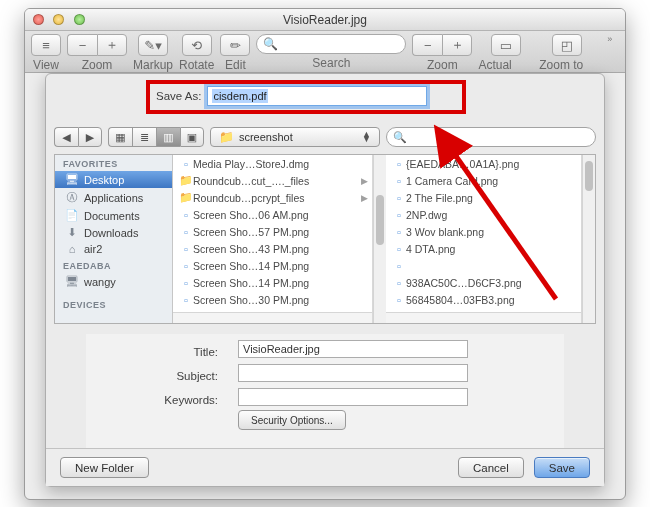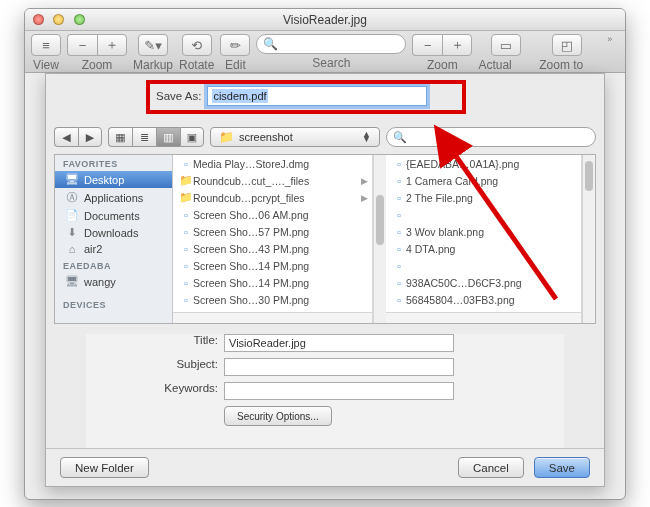--- a/index.html
+++ b/index.html
@@ -58,21 +58,21 @@
     background:#fff; display:flex; align-items:center; padding:0 6px; gap:4px;
     color:#888;
   }
   .tb-search-field .mag{font-size:12px;}
   .tb-chevron{width:20px;display:flex;justify-content:center;align-items:center;color:#777;}
   
   
   .sheet {
     position:absolute; left:20px; top:64px; right:20px; bottom:12px;
     background:#ebebeb;
-    border:1px solid #adadad; border-radius:0;
+    border:1px solid #adadad; border-radius:6px;
     box-shadow: 0 6px 16px rgba(0,0,0,.25);
   }
   
   .saveas-highlight {
     position:absolute; left:100px; top:6px; width:320px; height:34px;
     border:4px solid #d80000; pointer-events:none; z-index:30;
   }
   .saveas-row {
     position:absolute; left:110px; top:12px; display:flex; align-items:center; gap:6px;
   }
@@ -148,21 +148,21 @@
   
   .scrollbar {
     width:13px; background:#f0f0f0; border-left:1px solid #d4d4d4; position:relative;
   }
   .scrollbar .thumb{position:absolute;left:2px;right:2px;top:40px;height:50px;background:#c1c1c1;border-radius:5px;}
   
   .meta {
     position:absolute; left:40px; right:40px; top:260px; height:126px;
     background:#f2f2f2;
   }
-  .meta-row { display:flex; align-items:flex-start; height:24px; gap:6px;}
+  .meta-row { display:flex; align-items:flex-end; height:24px; gap:20px;}
   .meta-row label { width:132px; text-align:right; color:#414141; font-size:11.5px;}
   .meta-field {
     width:230px; height:18px; border:1px solid #acacac; background:#fff;
     padding:0 4px; font-size:11px; display:flex; align-items:center; color:#333;
   }
   .sec-btn {
     height:20px; padding:0 12px;
     background:linear-gradient(#fdfdfd,#e1e1e1);
     border:1px solid #9a9a9a; border-radius:4px;
     font-size:10px; color:#333;
@@ -390,20 +390,21 @@
             <div class="row">
               <span class="ficon">▫</span>
               <span class="name">1 Camera Card.png</span>
             </div>
             <div class="row">
               <span class="ficon">▫</span>
               <span class="name">2 The File.png</span>
             </div>
             <div class="row">
               <span class="ficon">▫</span>
+              <span class="name">2NP.dwg</span>
             </div>
             <div class="row">
               <span class="ficon">▫</span>
               <span class="name">3 Wov blank.png</span>
             </div>
             <div class="row">
               <span class="ficon">▫</span>
               <span class="name">4 DTA.png</span>
             </div>
             <div class="row">

